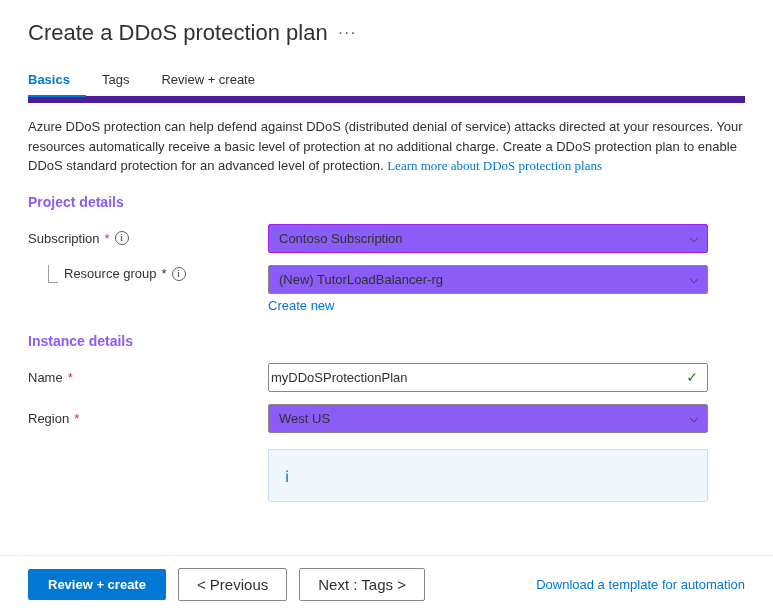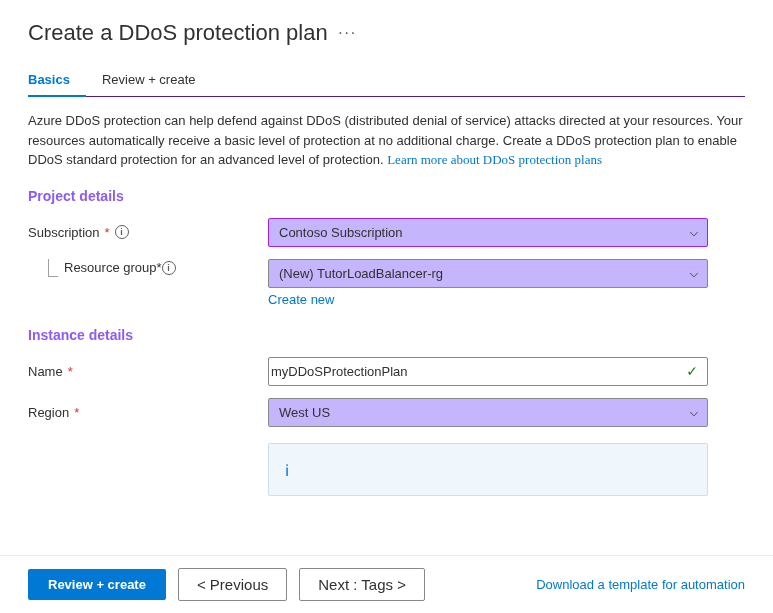--- a/index.html
+++ b/index.html
@@ -34,21 +34,21 @@
       color: #323130;
     }
     .more-options-icon {
       color: #605e5c;
       font-size: 16px;
       cursor: pointer;
       letter-spacing: 1px;
     }
     .tabs-row {
       display: flex;
-      border-bottom: 1px solid #4c1d95;
+      border-bottom: 7px solid #4c1d95;
       margin-bottom: 14px;
       gap: 0;
     }
     .tab {
       padding: 8px 16px;
       font-size: 13px;
       cursor: pointer;
       color: #323130;
       border-bottom: 2px solid transparent;
       margin-bottom: -1px;
@@ -116,21 +116,21 @@
       position: relative;
       max-width: 440px;
     }
     .select-field {
       width: 100%;
       padding: 6px 32px 6px 10px;
       border: 1px solid #8a8886;
       border-radius: 2px;
       font-size: 13px;
       color: #323130;
-      background: #c4b5fd;
+      background: #8b5cf6;
       appearance: none;
       cursor: pointer;
       outline: none;
     }
     .select-field.highlighted {
       border-color: #a020f0;
     }
     .select-chevron {
       position: absolute;
       right: 10px;
@@ -227,20 +227,21 @@
     .footer-link {
       color: #0078d4;
       text-decoration: none;
       font-size: 13px;
       margin-left: auto;
       cursor: pointer;
     }
     .resource-group-label-area {
       display: flex;
       align-items: center;
+      gap: 5px;
     }
     .rg-indent-wrapper {
       display: flex;
       align-items: center;
       width: 240px;
       flex-shrink: 0;
       padding-left: 10px;
     }
   </style>
 </head>
@@ -250,20 +251,23 @@
   <div class="main-content">
 
     <div class="page-title-row">
       <h1 class="page-title">Create a DDoS protection plan</h1>
       <span class="more-options-icon">···</span>
     </div>
 
     <div class="tabs-row">
       <div class="tab active">
         <span>Basics</span>
+      </div>
+      <div class="tab">
+        <span>Tags</span>
       </div>
       <div class="tab">
         <span>Review + create</span>
       </div>
     </div>
 
     <p class="description-text">
       <span>Azure DDoS protection can help defend against DDoS (distributed denial of service) attacks directed at your resources. Your resources automatically receive a basic level of protection at no additional charge. Create a DDoS protection plan to enable DDoS standard protection for an advanced level of protection. </span><a href="#">Learn more about DDoS protection plans</a>
     </p>
 

